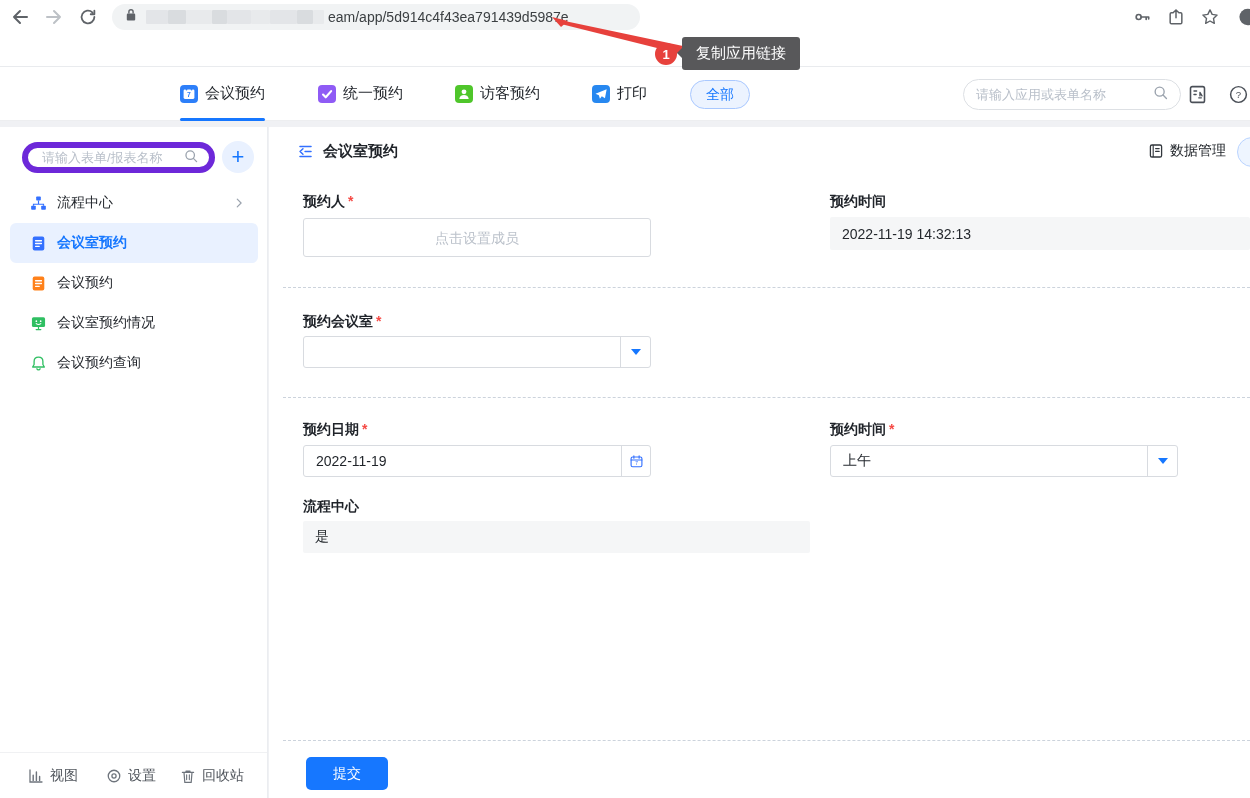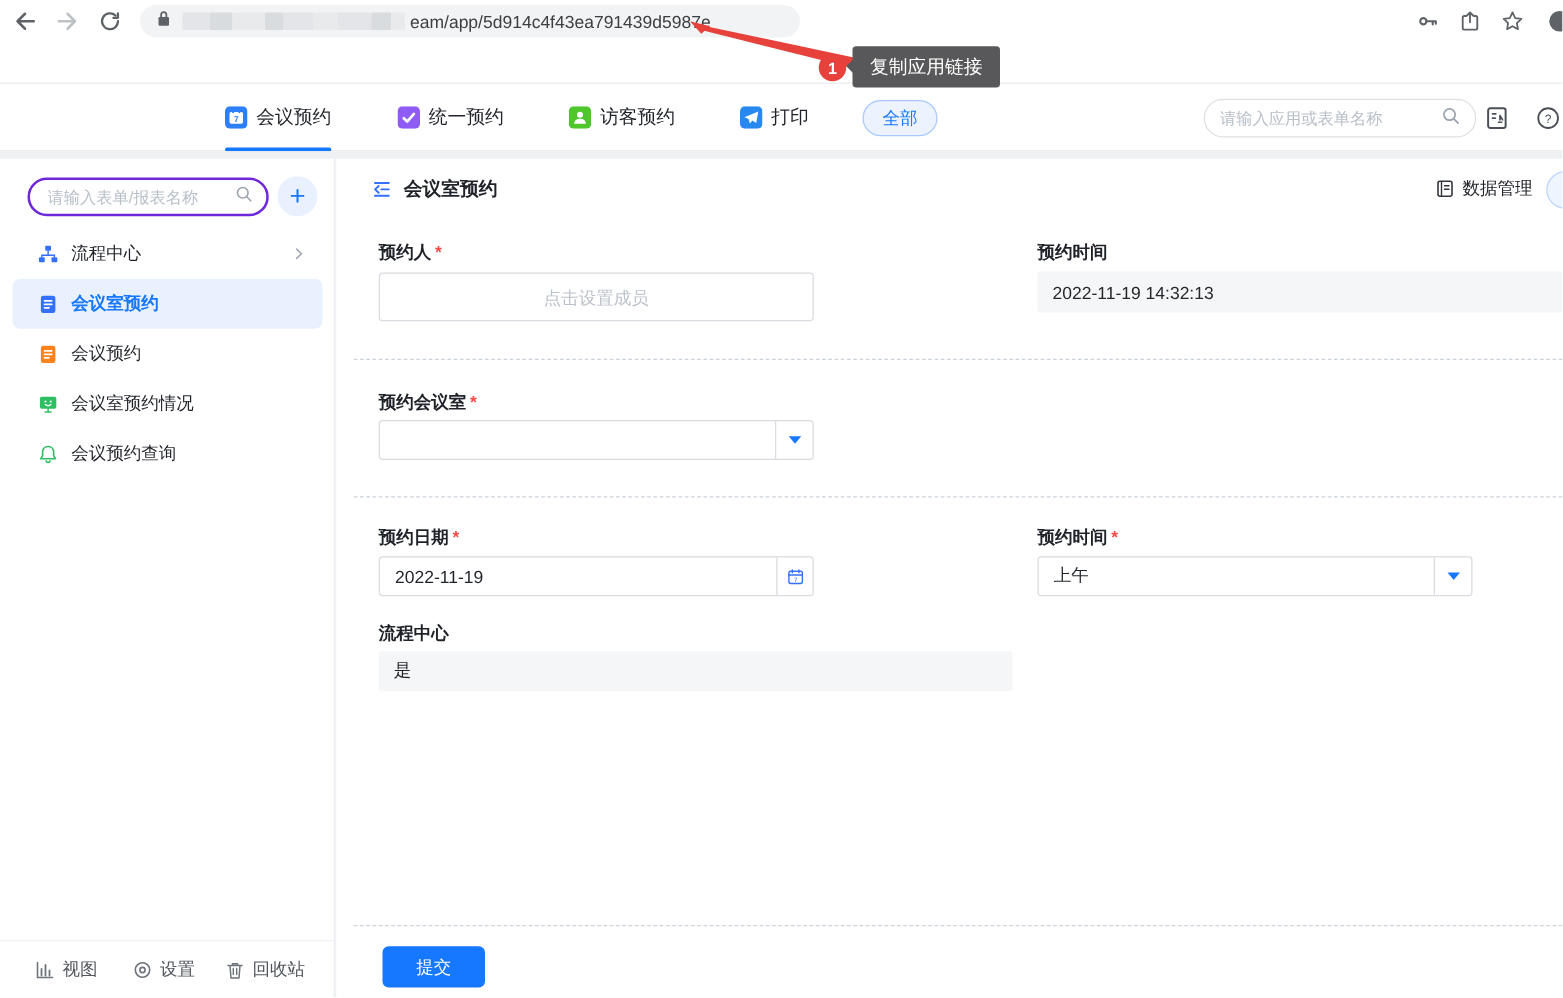--- a/index.html
+++ b/index.html
@@ -38,21 +38,21 @@
   .appicon { width:18px; height:18px; display:block; }
   .all-pill { position:absolute; left:690px; top:13px; height:29px; padding:0 15px; border:1px solid #a9c8ff; background:#ecf3ff; color:#1677ff; font-size:14px; border-radius:15px; display:flex; align-items:center;font-family:Liberation Mono, monospace; }
   .nav-search { position:absolute; left:963px; top:12px; width:218px; height:31px; border:1px solid #dde0e4; border-radius:16px; display:flex; align-items:center; padding:0 12px; }
   .nav-search input { border:none; outline:none; flex:1; font-size:13px; color:#1f2329; background:transparent; font-family:inherit; }
   .nav-search input::placeholder { color:#b8bfc9; }
   .nav-ic { position:absolute; top:16px; width:23px; height:23px; display:flex; align-items:center; justify-content:center; }
 
   
   .content-bg { position:absolute; left:0; top:121px; width:1250px; height:677px; background:#f0f1f4; }
   .sidebar { position:absolute; left:0; top:127px; width:268px; height:671px; background:#fff; border-right:1px solid #ebedf0; }
-  .sb-search { position:absolute; left:22px; top:15px; width:193px; height:31px; border:2px solid #6d28d9; border-radius:16px; display:flex; align-items:center; padding:0 10px 0 14px;gap:12px; }
+  .sb-search { position:absolute; left:22px; top:15px; width:193px; height:31px; border:6px solid #6d28d9; border-radius:16px; display:flex; align-items:center; padding:0 10px 0 14px;gap:12px; }
   .sb-search input { border:none; outline:none; flex:1; width:100%; font-size:13px; background:transparent; color:#1f2329; font-family:inherit; }
   .sb-search input::placeholder { color:#b8bfc9; }
   .sb-plus { position:absolute; left:222px; top:14px; width:32px; height:32px; border-radius:50%; background:#e9f1ff; color:#1677ff; font-size:22px; font-weight:400; display:flex; align-items:center; justify-content:center; cursor:pointer; }
   .sb-item { position:absolute; left:10px; width:248px; height:40px; display:flex; align-items:center; padding:0 12px 0 20px; border-radius:6px; cursor:pointer; font-size:14px; color:#1f2329; }
   .sb-item .sb-label { margin-left:10px; flex:1; }
   .sb-item.active { background:#e9f1ff; color:#1677ff; font-weight:bold; }
   .sb-ic { width:17px; height:17px; flex:0 0 17px; }
   .sb-chevron { width:14px; height:14px; }
   .sb-footer { position:absolute; left:0; bottom:0; width:267px; height:46px; border-top:1px solid #f0f1f3; display:flex; align-items:center; }
   .sb-foot-item { display:flex; align-items:center; gap:6px; color:#51565d; font-size:14px; cursor:pointer; }

